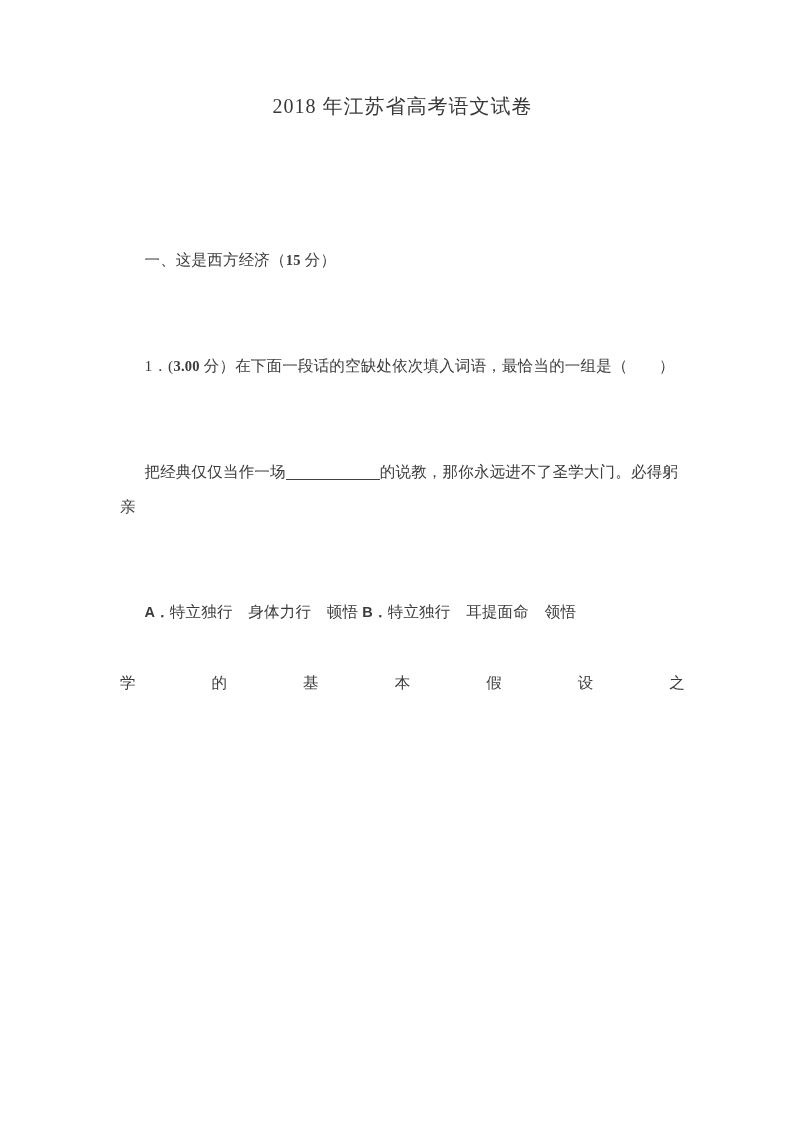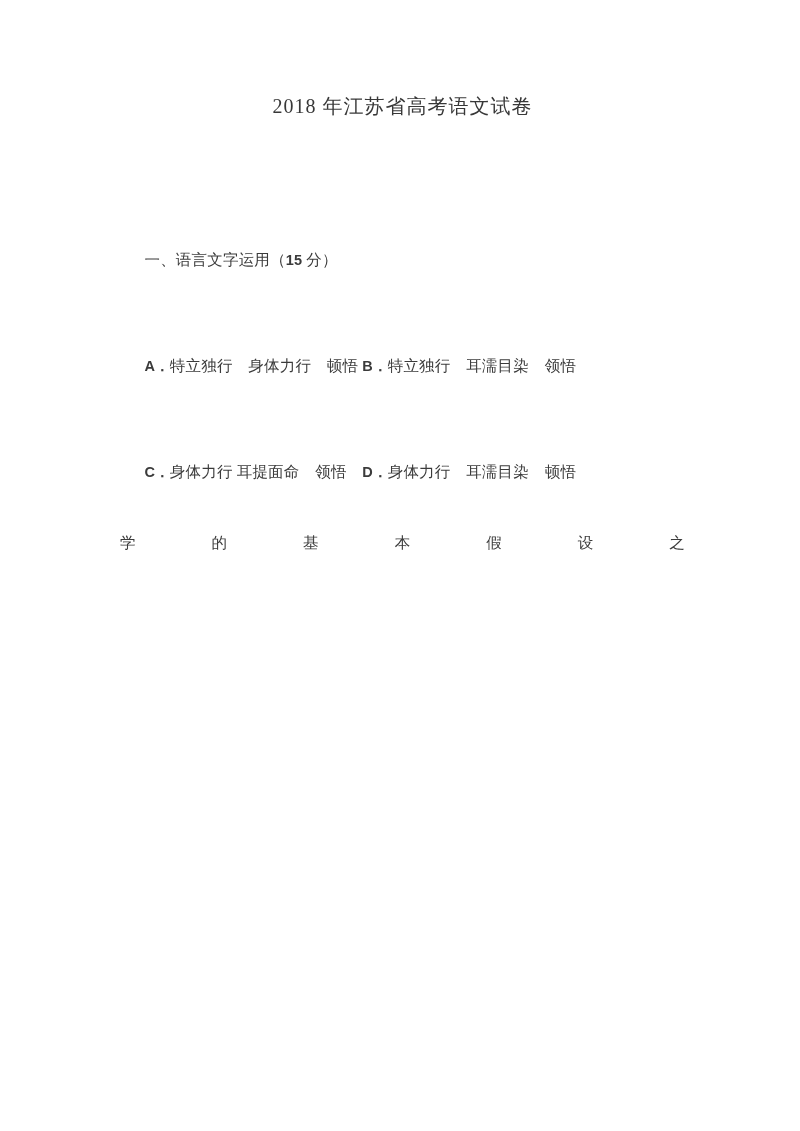--- a/index.html
+++ b/index.html
@@ -17,47 +17,50 @@
   }
   .content{width:565px;margin-left:120px;position:relative;}
   .title{
     margin:0;text-align:center;
     font-size:20px;font-weight:normal;
     letter-spacing:1px;line-height:28px;color:#383838;
   }
   .heading{margin-top:87px;line-height:30px;}
   .line{line-height:35px;min-height:20px;white-space:pre-wrap;}
   .indent{text-indent:30px;}
-  .bnum{font-weight:bold;font-family:Liberation Sans, sans-serif;font-size:14.5px;}
+  .bnum{font-weight:bold;font-family:Liberation Serif, serif;font-size:14.5px;}
   .opt-label{font-family:"Liberation Sans",sans-serif;font-weight:600;font-size:14.5px;}
   
   .blank{display:inline-block;height:5px;}
   .b1{width:85px;border-bottom:1.5px solid #979797;vertical-align:-7px;}
   .b2{width:94px;border-bottom:1.6px solid #414141;vertical-align:-3px;}
   .b3{width:94px;border-bottom:1.6px solid #414141;vertical-align:-3px;}
   
   .just{display:flex;justify-content:space-between;width:565px;line-height:35px;}
 </style>
 </head>
 <body>
 
 <div class="page">
   <div class="content">
 
     <h1 class="title">2018 年江苏省高考语文试卷</h1>
 
     <div class="heading line">
-      <span>一、语言文字运用（</span><span class="bnum">15</span><span> 分）</span>
+      <span>一、这是西方经济（</span><span class="bnum">15</span><span> 分）</span>
     </div>
 
     <div class="line">
-      <span class="opt-label">A．</span><span>特立独行　身体力行　顿悟 </span><span class="opt-label">B．</span><span>特立独行　耳濡目染　领悟</span>
+      <span>1．(</span><span class="bnum">3.00</span><span> 分）在下面一段话的空缺处依次填入词语，最恰当的一组是（　　）</span>
     </div>
     <div class="line">
-      <span class="opt-label">C．</span><span>身体力行 耳提面命　领悟　</span><span class="opt-label">D．</span><span>身体力行　耳濡目染　顿悟</span>
+      <span>把经典仅仅当作一场</span><span class="blank b2"></span><span>的说教，那你永远进不了圣学大门。必得躬亲</span>
+    </div>
+    <div class="line">
+      <span class="opt-label">A．</span><span>特立独行　身体力行　顿悟 </span><span class="opt-label">B．</span><span>特立独行　耳提面命　领悟</span>
     </div>
 
     <div class="just">
       <span>学</span>
       <span>的</span>
       <span>基</span>
       <span>本</span>
       <span>假</span>
       <span>设</span>
       <span>之</span>

